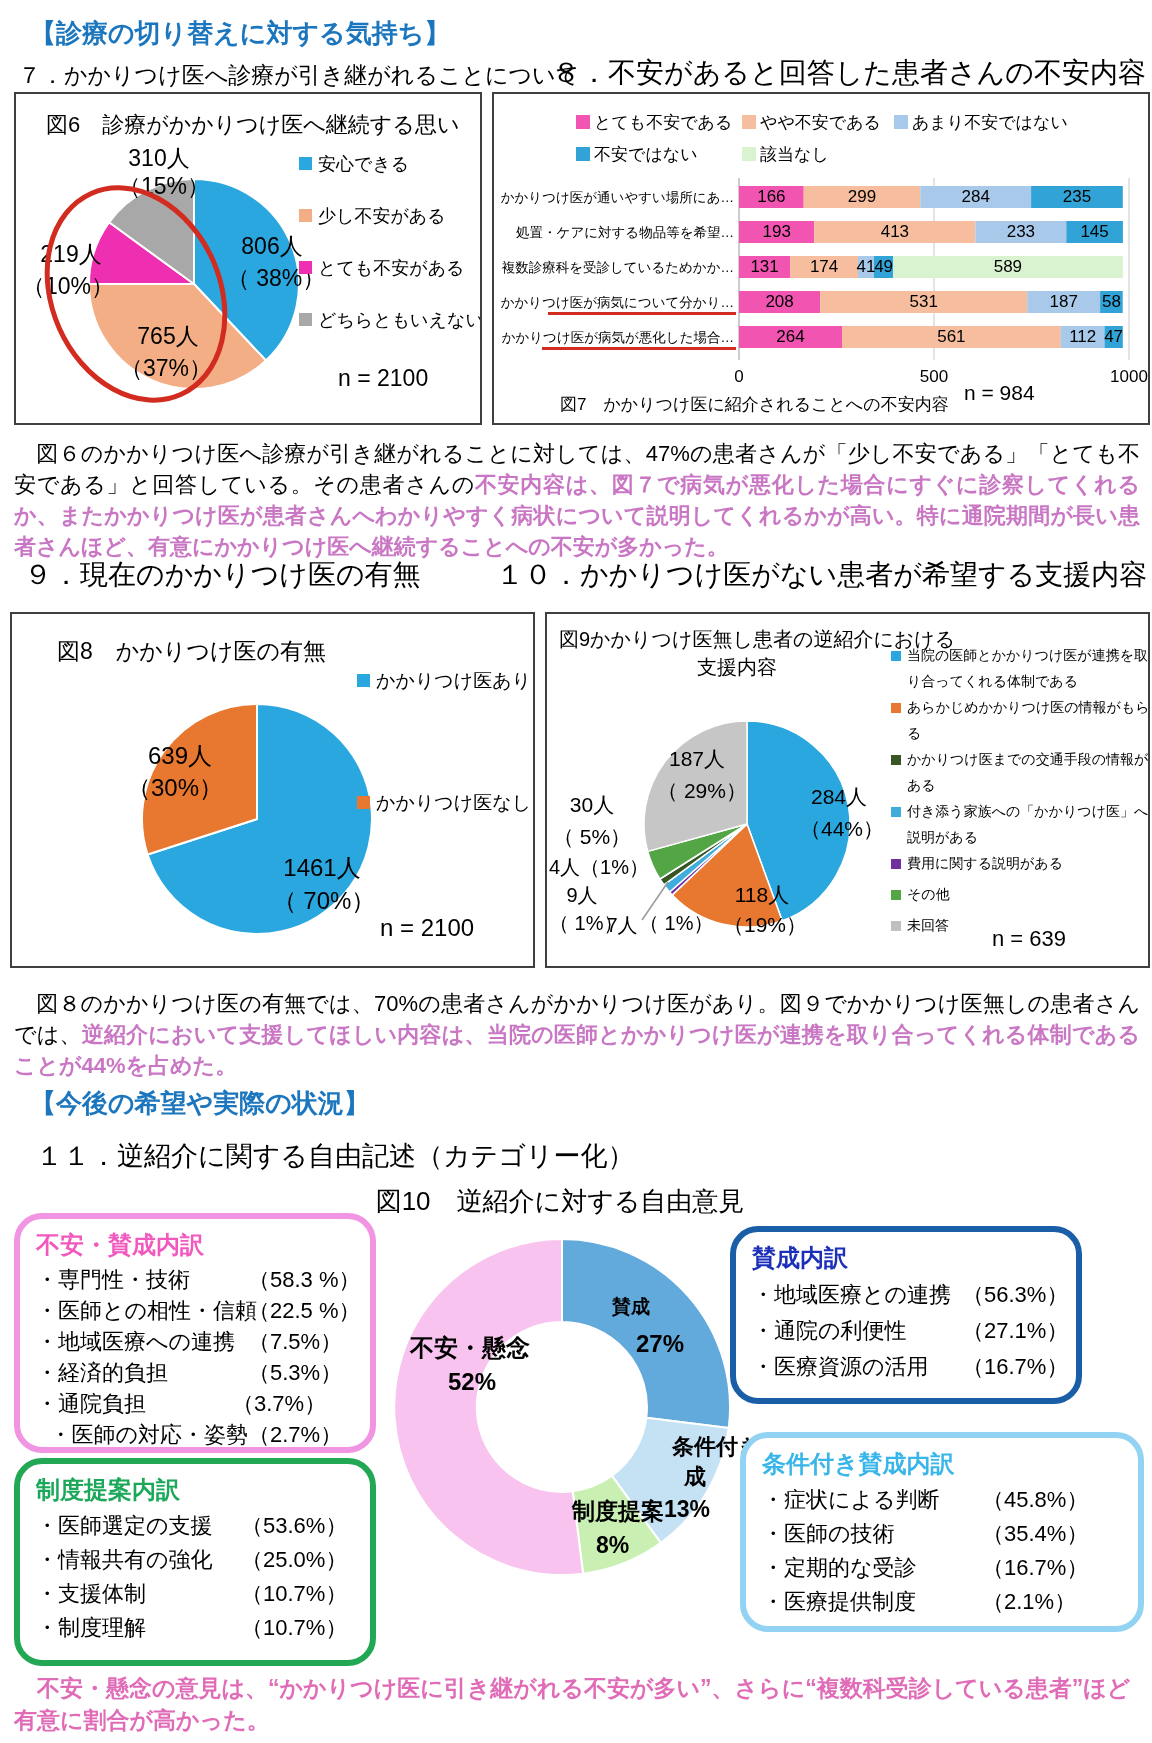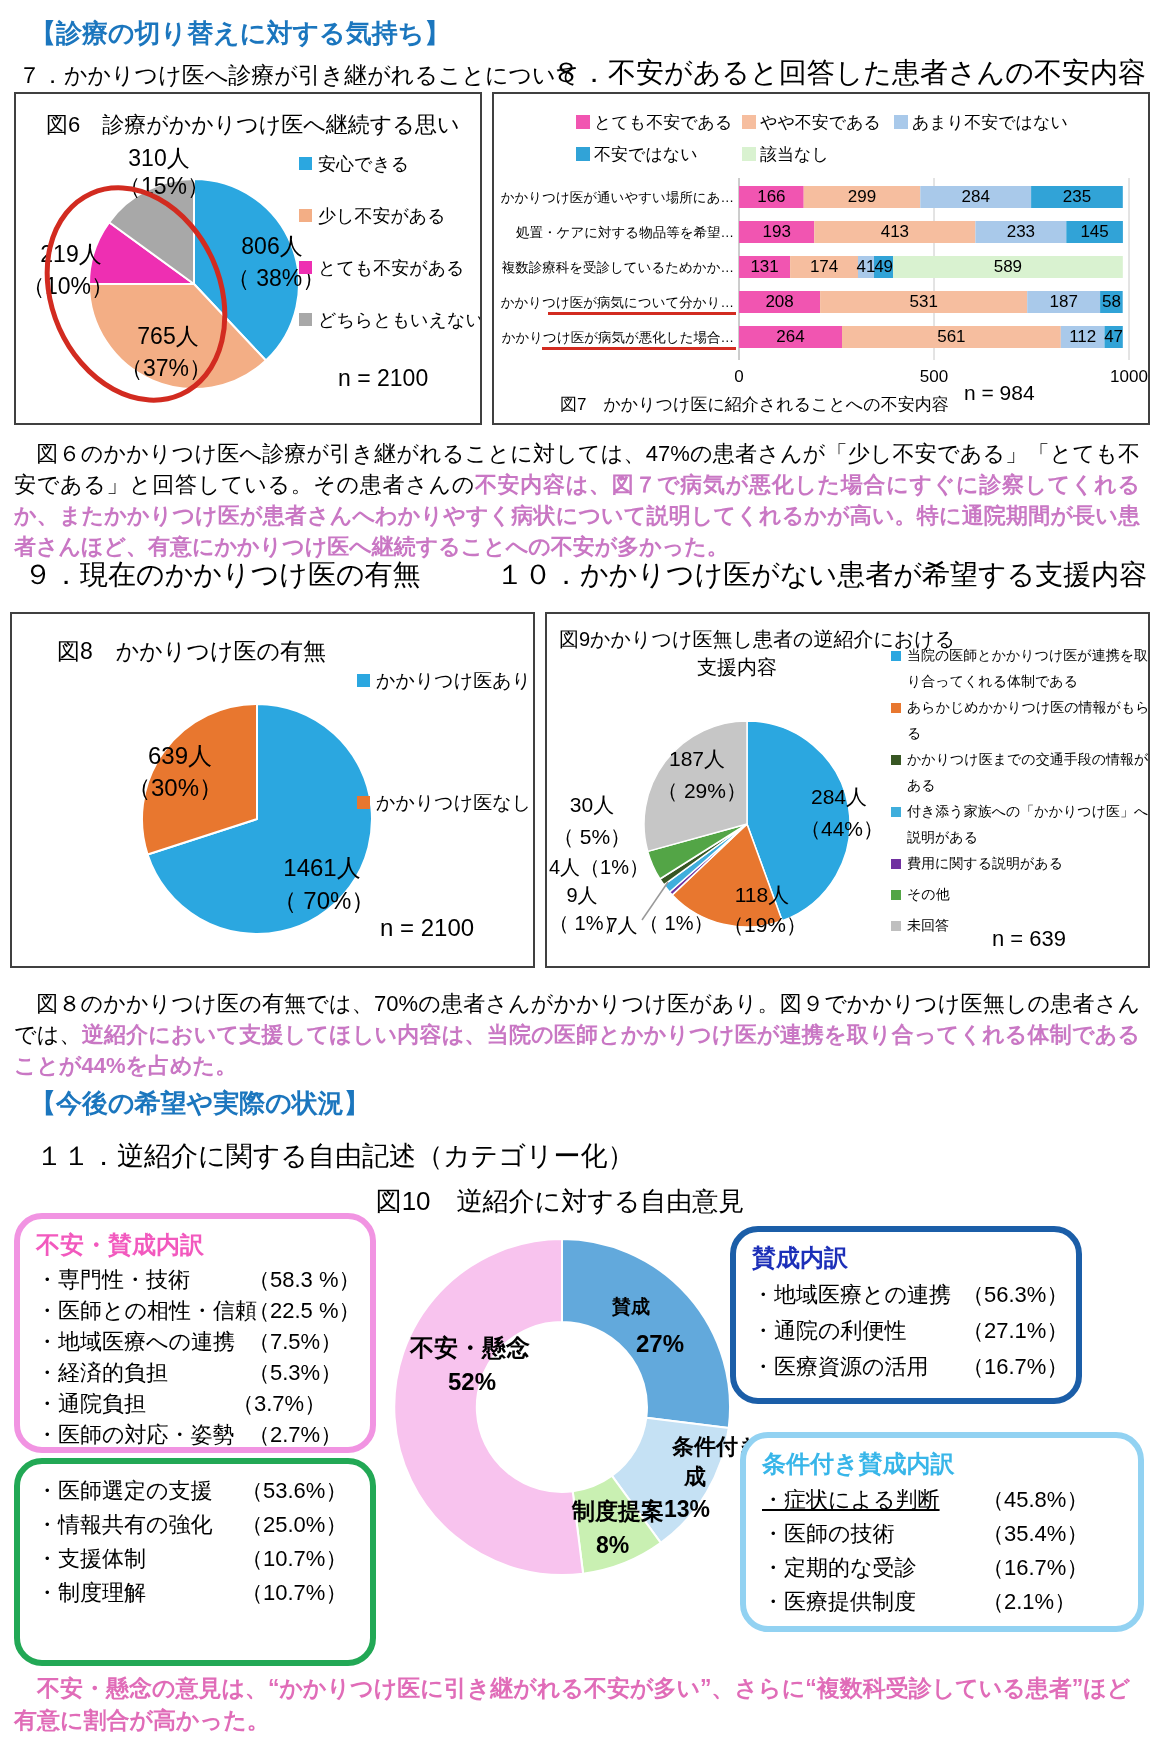--- a/index.html
+++ b/index.html
@@ -276,21 +276,21 @@
       </div>
     <div class="c-item">
         <span class="nm" style="min-width:212px;">・経済的負担</span>
         <span>（5.3%）</span>
       </div>
     <div class="c-item">
         <span class="nm" style="min-width:196px;">・通院負担</span>
         <span>（3.7%）</span>
       </div>
     <div class="c-item">
-        <span class="nm" style="min-width:212px;">・医師の対応・姿勢</span>
+        <span class="nm" style="min-width:212px;text-align:right;">・医師の対応・姿勢</span>
         <span>（2.7%）</span>
       </div>
   </div>
 
   <div class="callout co-blue" style="left:730px;top:1226px;width:352px;height:178px;">
     <div class="c-title">賛成内訳</div>
     <div class="c-item" style="line-height:36px;">
         <span class="nm" style="min-width:210px;">・地域医療との連携</span>
         <span>（56.3%）</span>
       </div>
@@ -300,38 +300,39 @@
       </div>
     <div class="c-item" style="line-height:36px;">
         <span class="nm" style="min-width:210px;">・医療資源の活用</span>
         <span>（16.7%）</span>
       </div>
   </div>
 
   <div class="callout co-lblue" style="left:740px;top:1432px;width:404px;height:200px;">
     <div class="c-title">条件付き賛成内訳</div>
     <div class="c-item" style="line-height:34px;">
-        <span class="nm" style="min-width:220px;text-decoration:underline;">・症状による判断</span>
+        <span class="nm" style="min-width:220px;">・症状による判断</span>
         <span>（45.8%）</span>
       </div>
     <div class="c-item" style="line-height:34px;">
         <span class="nm" style="min-width:220px;">・医師の技術</span>
         <span>（35.4%）</span>
       </div>
     <div class="c-item" style="line-height:34px;">
         <span class="nm" style="min-width:220px;">・定期的な受診</span>
         <span>（16.7%）</span>
       </div>
     <div class="c-item" style="line-height:34px;">
         <span class="nm" style="min-width:220px;">・医療提供制度</span>
         <span>（2.1%）</span>
       </div>
   </div>
 
   <div class="callout co-green" style="left:14px;top:1458px;width:362px;height:208px;">
+    <div class="c-title">制度提案内訳</div>
     <div class="c-item" style="line-height:34px;">
         <span class="nm" style="min-width:205px;">・医師選定の支援</span>
         <span>（53.6%）</span>
       </div>
     <div class="c-item" style="line-height:34px;">
         <span class="nm" style="min-width:205px;">・情報共有の強化</span>
         <span>（25.0%）</span>
       </div>
     <div class="c-item" style="line-height:34px;">
         <span class="nm" style="min-width:205px;">・支援体制</span>

